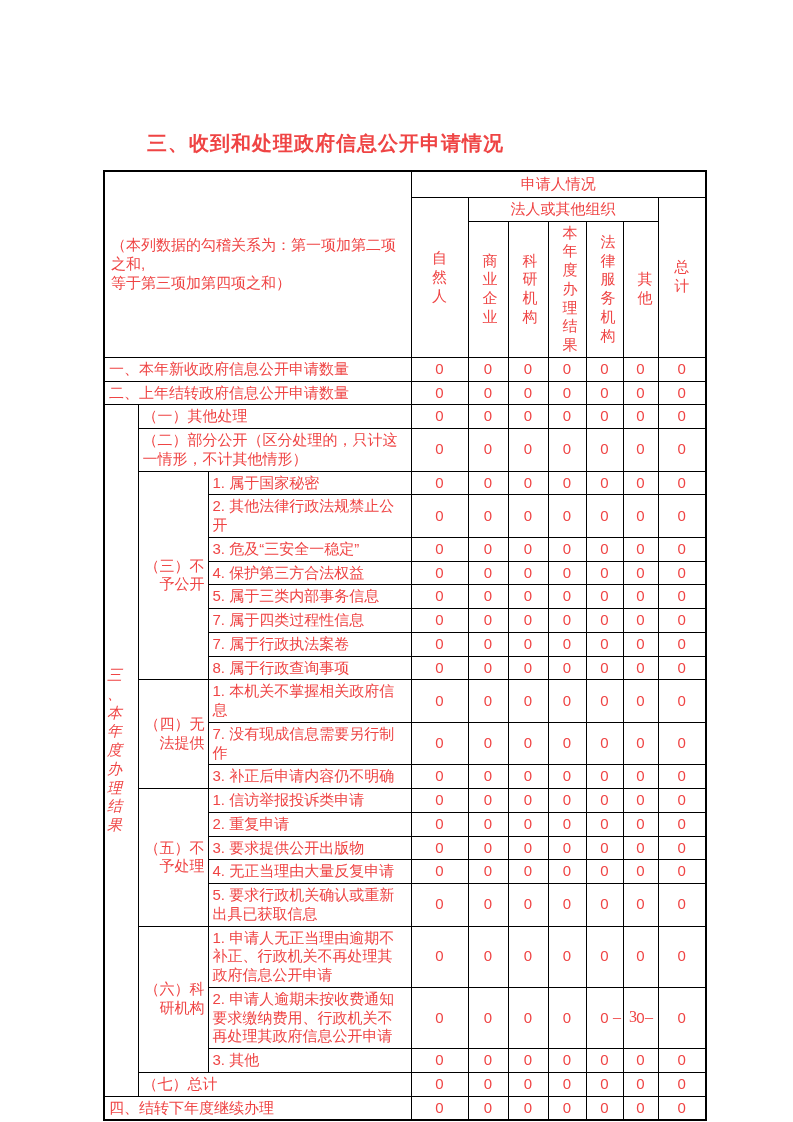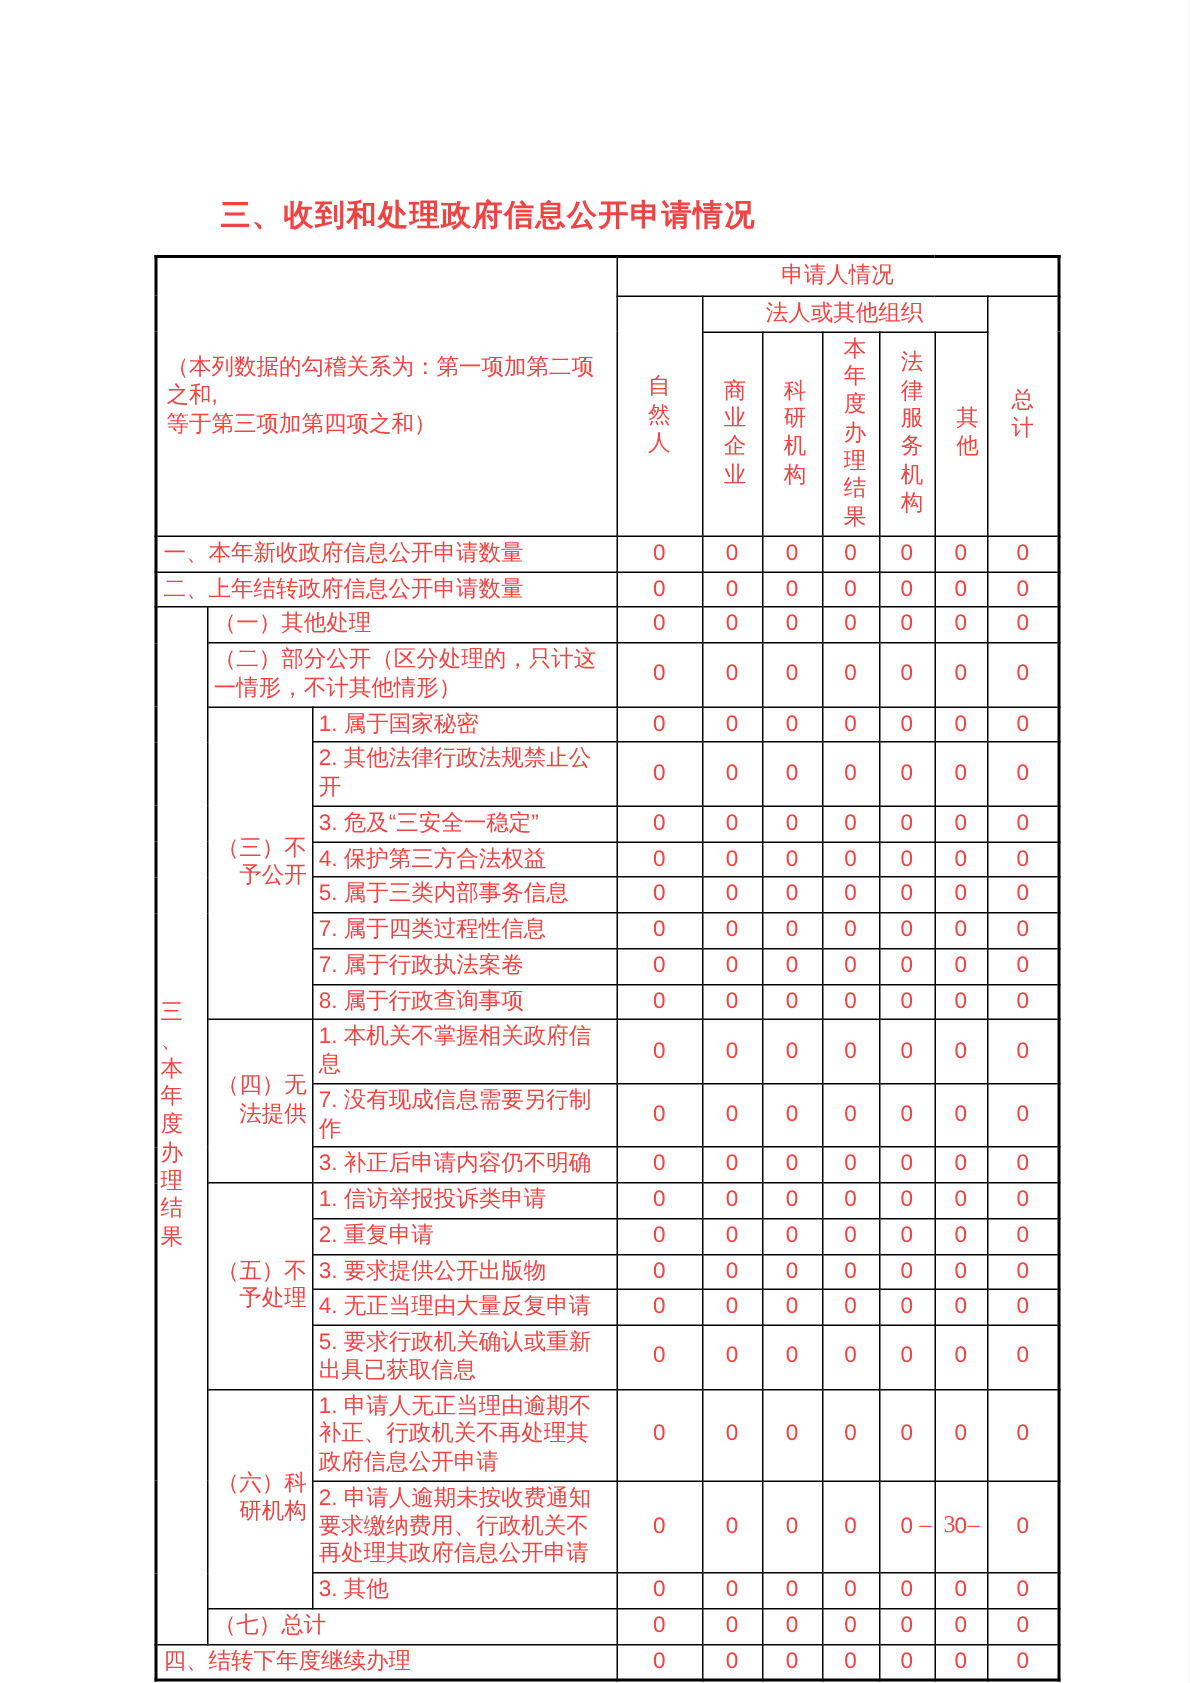--- a/index.html
+++ b/index.html
@@ -59,20 +59,21 @@
   }
   td.grp{
     text-align:right;
     padding:2px 3px;
   }
   td.vert{
     text-align:left;
     vertical-align:middle;
     padding:2px 2px;
     word-break:break-all;
+    font-style:italic;
   }
   td.val{
     text-align:center;
     padding:2px 1px;
     height:18px;
   }
   .page-number{
     position:absolute;
     left:613px;top:1008px;
     font-family:"Liberation Serif","DejaVu Serif",serif;

